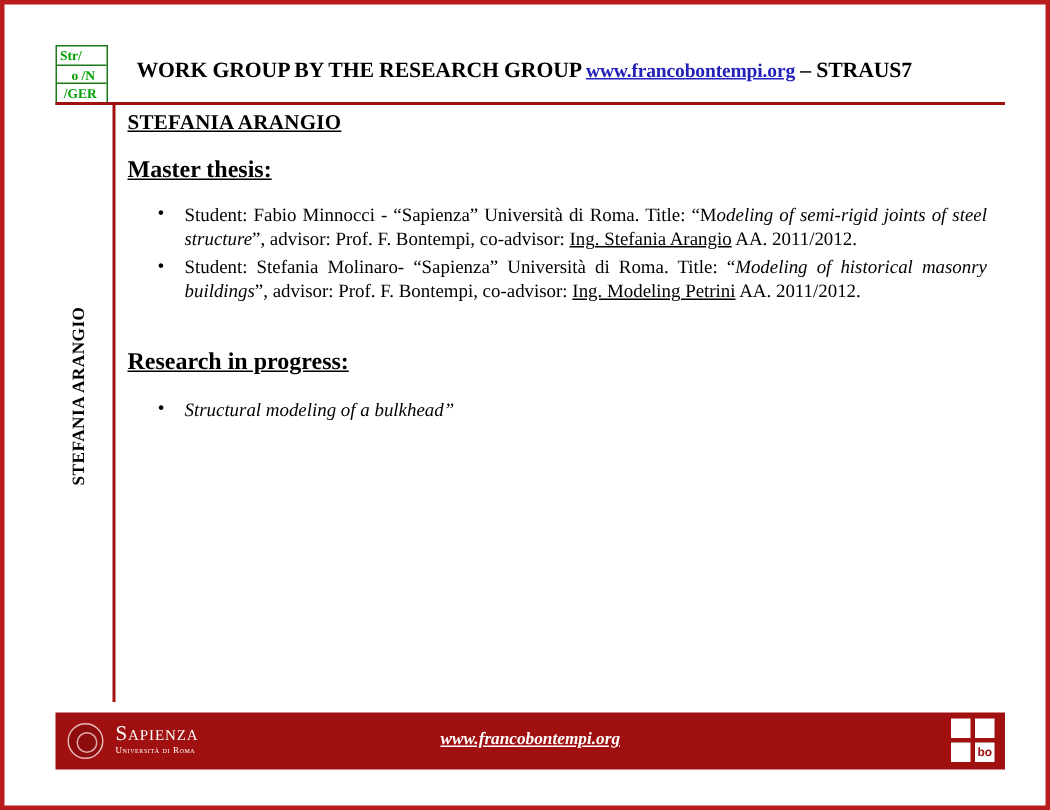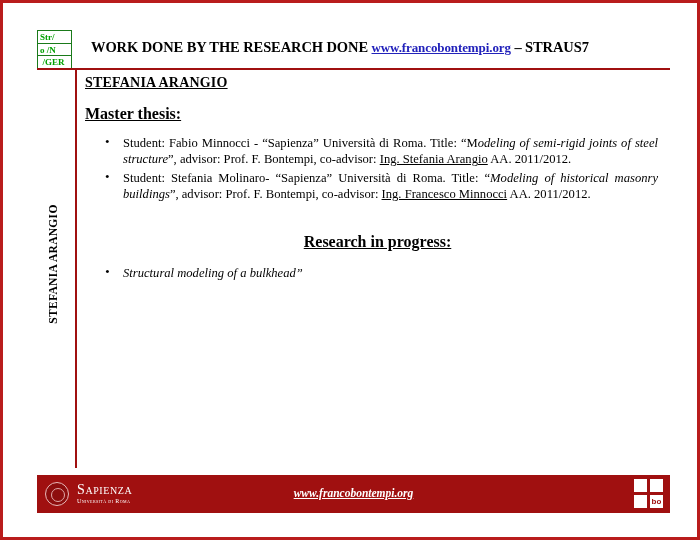--- a/index.html
+++ b/index.html
@@ -41,21 +41,21 @@
     text-align: center;
   }
   .logo-block .row {
     height: 12.6px;
     border-bottom: 1px solid #1a7a1a;
     box-sizing: border-box;
     letter-spacing: 0px;
   }
   .logo-block .row:last-child { border-bottom: none; }
   .logo-block .row.r1 { text-align: left; padding-left: 2px; }
-  .logo-block .row.r2 { text-align: left; padding-left: 2px; }
+  .logo-block .row.r2 { text-align: center; padding-left: 2px; }
   .logo-block .row.r3 { text-align: center; padding-right: 2px; }
 
   
   .header-title {
     position: absolute;
     left: 88px;
     top: 36px;
     width: 600px;
     font-size: 14.5px;
     font-weight: bold;
@@ -123,21 +123,20 @@
   }
   .section-head {
     font-size: 16px;
     font-weight: bold;
     text-decoration: underline;
     margin: 0 0 8px 0;
   }
   .section-head.second {
     margin-top: 30px;
     margin-bottom: 14px;
-    text-align: center;
   }
 
   ul.bullets {
     list-style: none;
     margin: 12px;
     padding: 0;
   }
   ul.bullets li {
     position: relative;
     padding-left: 26px;
@@ -251,40 +250,40 @@
 
 <div class="slide">
 
   <div class="logo-block">
     <div class="row r1">Str/</div>
     <div class="row r2">o /N</div>
     <div class="row r3">/GER</div>
   </div>
 
   <div class="header-title">
-    <span>WORK DONE BY THE RESEARCH DONE</span>
+    <span>WORK GROUP BY THE RESEARCH GROUP</span>
     <span class="link">www.francobontempi.org</span>
     <span class="sep">– STRAUS7</span>
   </div>
   <div class="header-rule"></div>
   <div class="v-rule"></div>
 
   <div class="side-label">STEFANIA ARANGIO</div>
 
   <div class="content">
     <div class="doc-title">STEFANIA ARANGIO</div>
 
     <div class="section-head">Master thesis:</div>
 
     <ul class="bullets">
       <li>
         <span>Student: Fabio Minnocci - “Sapienza” Università di Roma. Title: “M</span><span class="it">odeling of semi-rigid joints of steel structure</span><span>”, advisor: Prof. F. Bontempi, co-advisor: </span><span class="u">Ing. Stefania Arangio</span><span> AA. 2011/2012.</span>
       </li>
       <li>
-        <span>Student: Stefania Molinaro- “Sapienza” Università di Roma. Title: “</span><span class="it">Modeling of historical masonry buildings</span><span>”, advisor: Prof. F. Bontempi, co-advisor: </span><span class="u">Ing. Francesco Minnocci</span><span> AA. 2011/2012.</span>
+        <span>Student: Stefania Molinaro- “Sapienza” Università di Roma. Title: “</span><span class="it">Modeling of historical masonry buildings</span><span>”, advisor: Prof. F. Bontempi, co-advisor: </span><span class="u">Ing. Modeling Petrini</span><span> AA. 2011/2012.</span>
       </li>
     </ul>
 
     <div class="section-head second">Research in progress:</div>
 
     <ul class="bullets research">
       <li>Structural modeling of a bulkhead”</li>
     </ul>
   </div>
 

